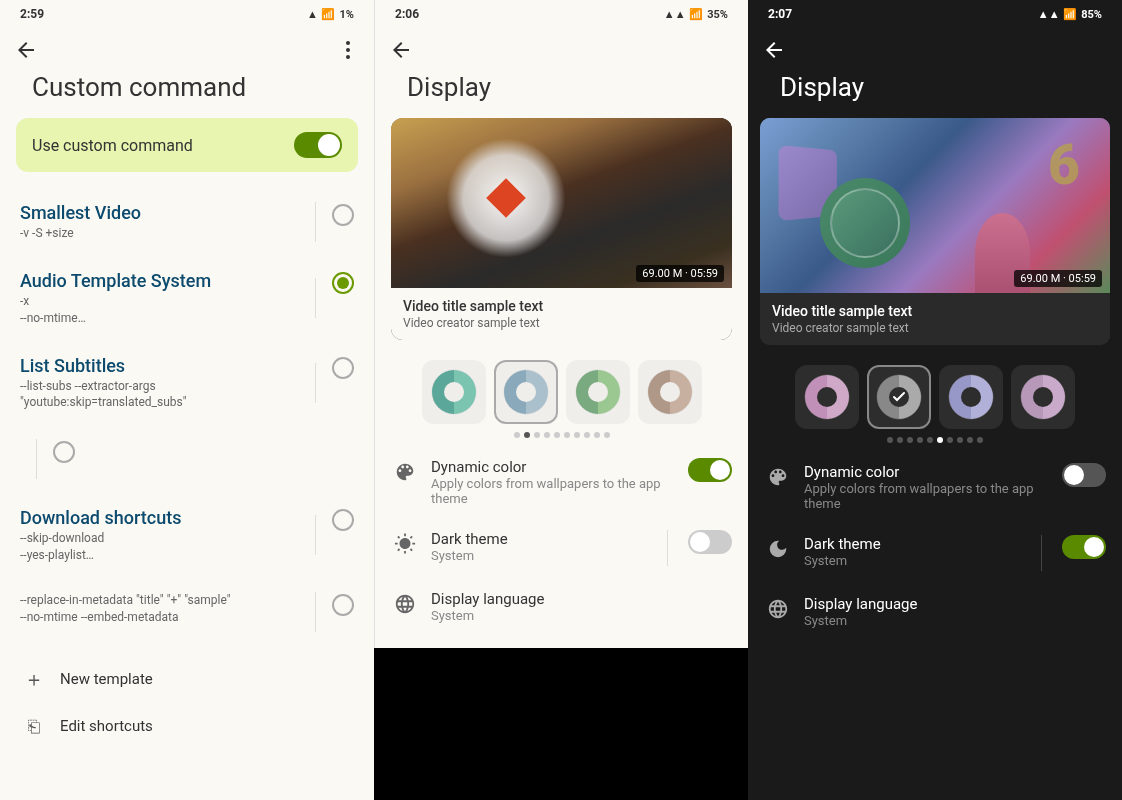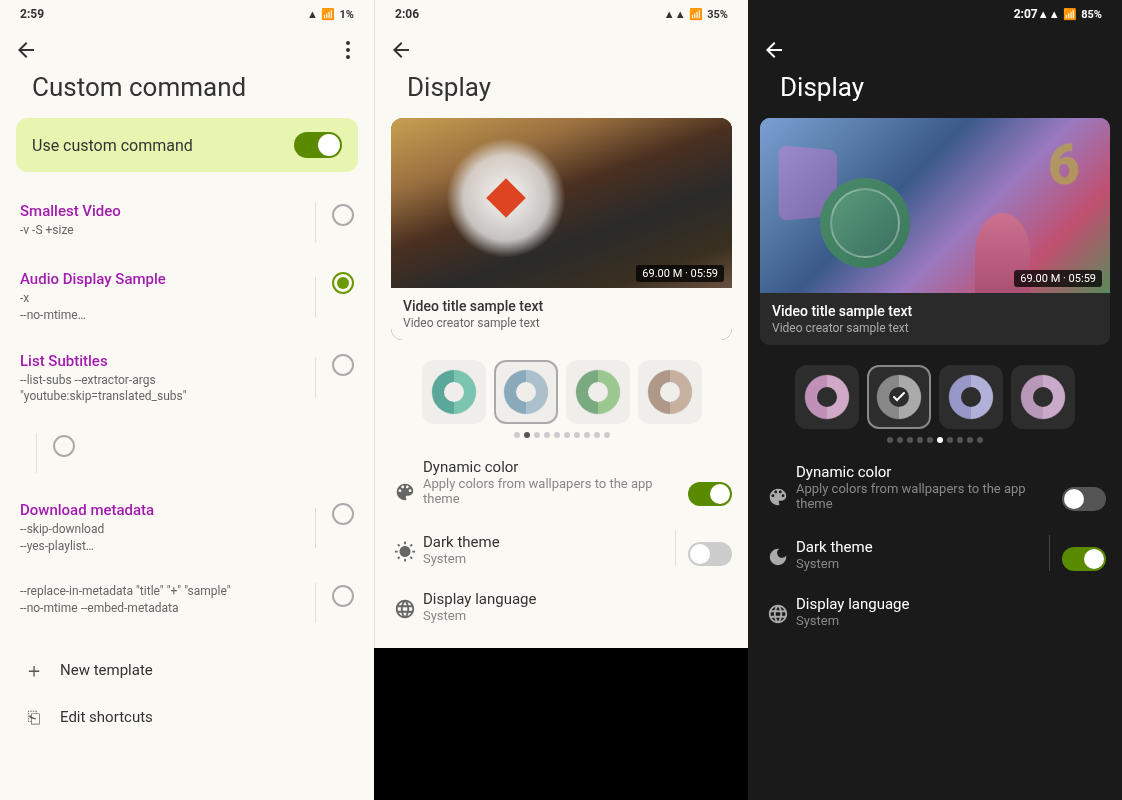--- a/index.html
+++ b/index.html
@@ -47,21 +47,21 @@
     .status-bar {
       height: 28px;
       display: flex;
       align-items: center;
       justify-content: space-between;
       padding: 0 20px;
       font-size: 12px;
       font-weight: 700;
     }
     .status-bar.light { color: #333; }
-    .status-bar.dark { color: #fff; justify-content: flex-end; }
+    .status-bar.dark { color: #fff; }
 
     .status-icons {
       display: flex;
       align-items: center;
       gap: 4px;
       font-size: 11px;
     }
 
     
     .top-bar {
@@ -154,22 +154,22 @@
       padding: 14px 20px;
       border-bottom: none;
       cursor: pointer;
     }
 
     .radio-item-content {
       flex: 1;
     }
 
     .radio-item-title {
-      font-size: 15px;
-      color: #a21caf;
+      font-size: 18px;
+      color: #0c4a6e;
       font-weight: 500;
       margin-bottom: 2px;
     }
 
     .radio-item-subtitle {
       font-size: 12px;
       color: #666;
       line-height: 1.4;
     }
 
@@ -329,23 +329,23 @@
     .dot.active-dark { background: #fff; }
     .dot.inactive-dark { background: #555; }
 
     
     .settings-section {
       padding: 4px 0;
     }
 
     .settings-row {
       display: flex;
-      align-items: flex-end;
+      align-items: flex-start;
       padding: 12px 16px;
-      gap: 4px;
+      gap: 12px;
     }
 
     .settings-icon {
       width: 28px;
       height: 28px;
       display: flex;
       align-items: center;
       justify-content: center;
       font-size: 18px;
       color: #555;
@@ -451,21 +451,21 @@
       <div class="radio-item-content">
         <div class="radio-item-title">Smallest Video</div>
         <div class="radio-item-subtitle">-v -S +size</div>
       </div>
       <div class="radio-divider"></div>
       <div class="radio-circle"></div>
     </div>
 
     <div class="radio-item">
       <div class="radio-item-content">
-        <div class="radio-item-title">Audio Display Sample</div>
+        <div class="radio-item-title">Audio Template System</div>
         <div class="radio-item-subtitle">-x<br>--no-mtime…</div>
       </div>
       <div class="radio-divider"></div>
       <div class="radio-circle selected"></div>
     </div>
 
     <div class="radio-item">
       <div class="radio-item-content">
         <div class="radio-item-title">List Subtitles</div>
         <div class="radio-item-subtitle">--list-subs --extractor-args<br>"youtube:skip=translated_subs"</div>
@@ -474,21 +474,21 @@
       <div class="radio-circle"></div>
     </div>
 
     <div class="radio-item">
       <div class="radio-divider"></div>
       <div class="radio-circle"></div>
     </div>
 
     <div class="radio-item">
       <div class="radio-item-content">
-        <div class="radio-item-title">Download metadata</div>
+        <div class="radio-item-title">Download shortcuts</div>
         <div class="radio-item-subtitle">--skip-download<br>--yes-playlist…</div>
       </div>
       <div class="radio-divider"></div>
       <div class="radio-circle"></div>
     </div>
 
     <div class="radio-item">
       <div class="radio-item-content">
         <div class="radio-item-subtitle">--replace-in-metadata "title" "+" "sample"<br>--no-mtime --embed-metadata</div>
       </div>

